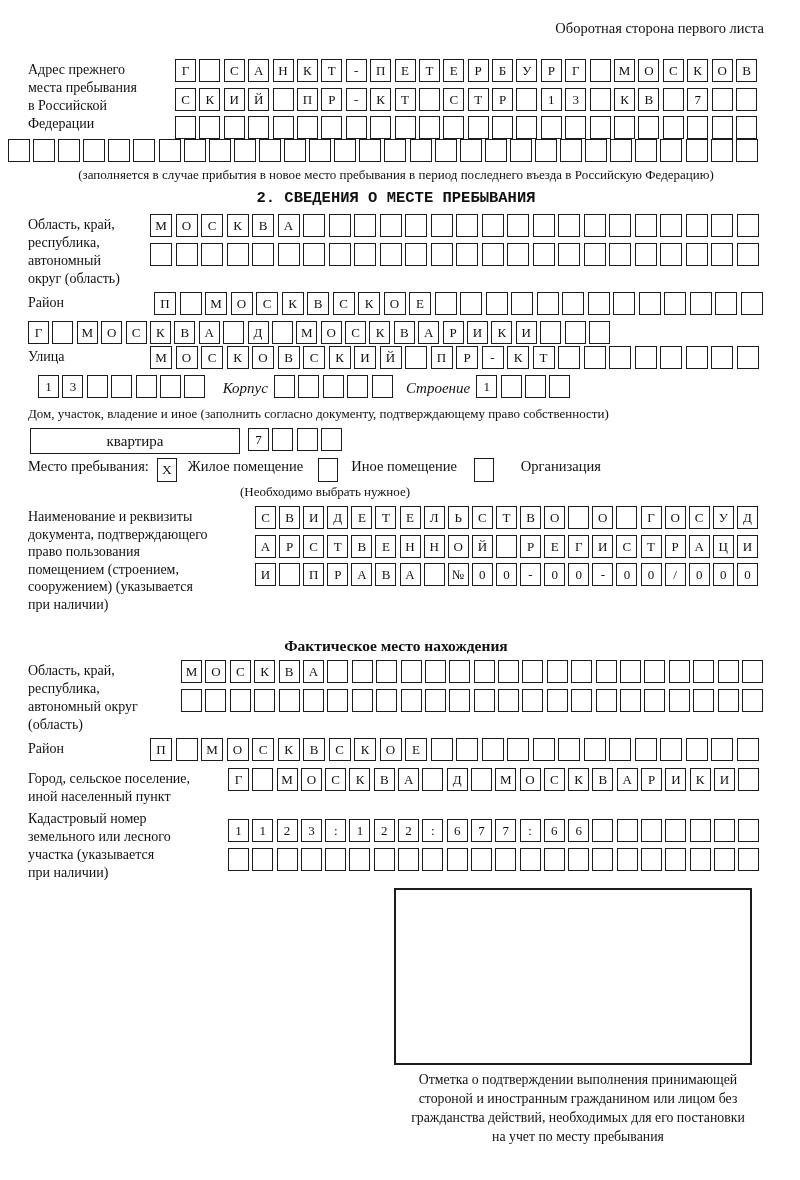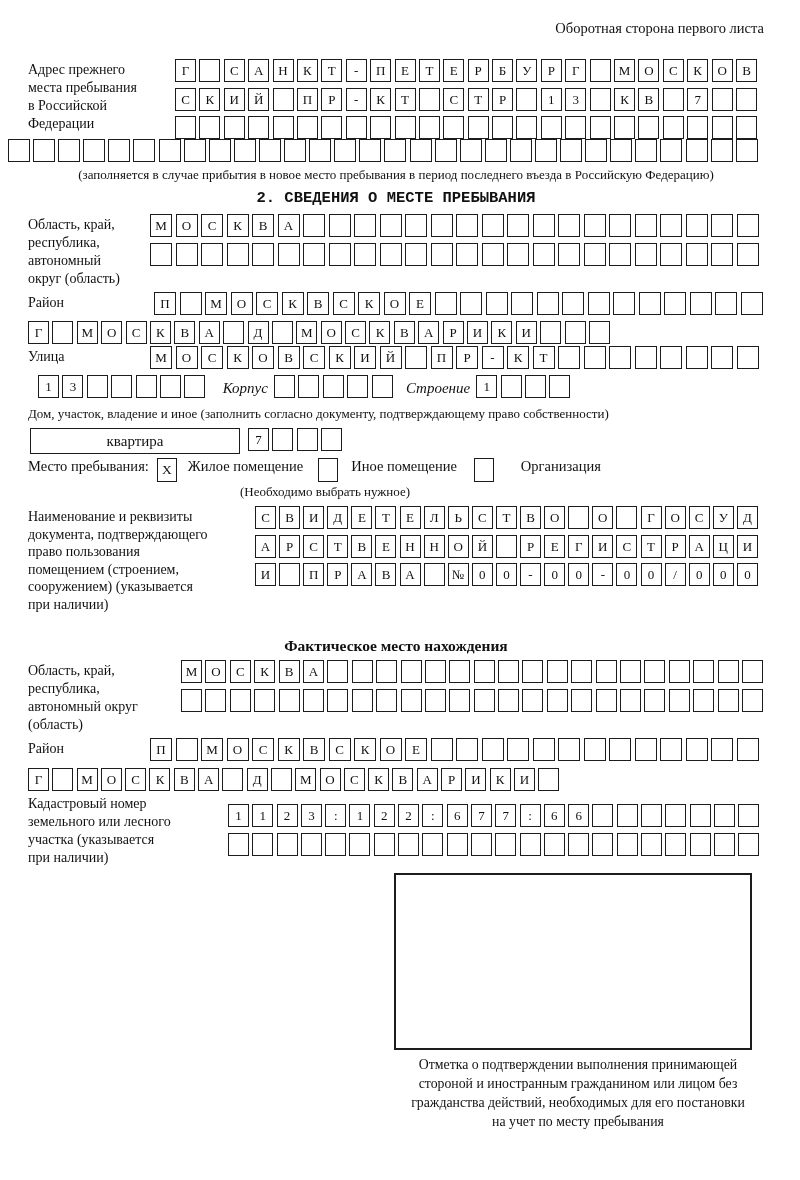--- a/index.html
+++ b/index.html
@@ -562,20 +562,22 @@
         <span class="cell"></span>
         <span class="cell"></span>
         <span class="cell"></span>
         <span class="cell"></span>
         <span class="cell"></span>
         <span class="cell"></span>
       </div>
   </div>
 
   <div class="frow" style="margin-top:7px">
+    <div class="flabel w200" data-lines="fact.city.label_lines">Город, сельское поселение,
+иной населенный пункт</div>
     <div class="cells c22 mb0">
         <span class="cell">Г</span>
         <span class="cell"></span>
         <span class="cell">М</span>
         <span class="cell">О</span>
         <span class="cell">С</span>
         <span class="cell">К</span>
         <span class="cell">В</span>
         <span class="cell">А</span>
         <span class="cell"></span>

